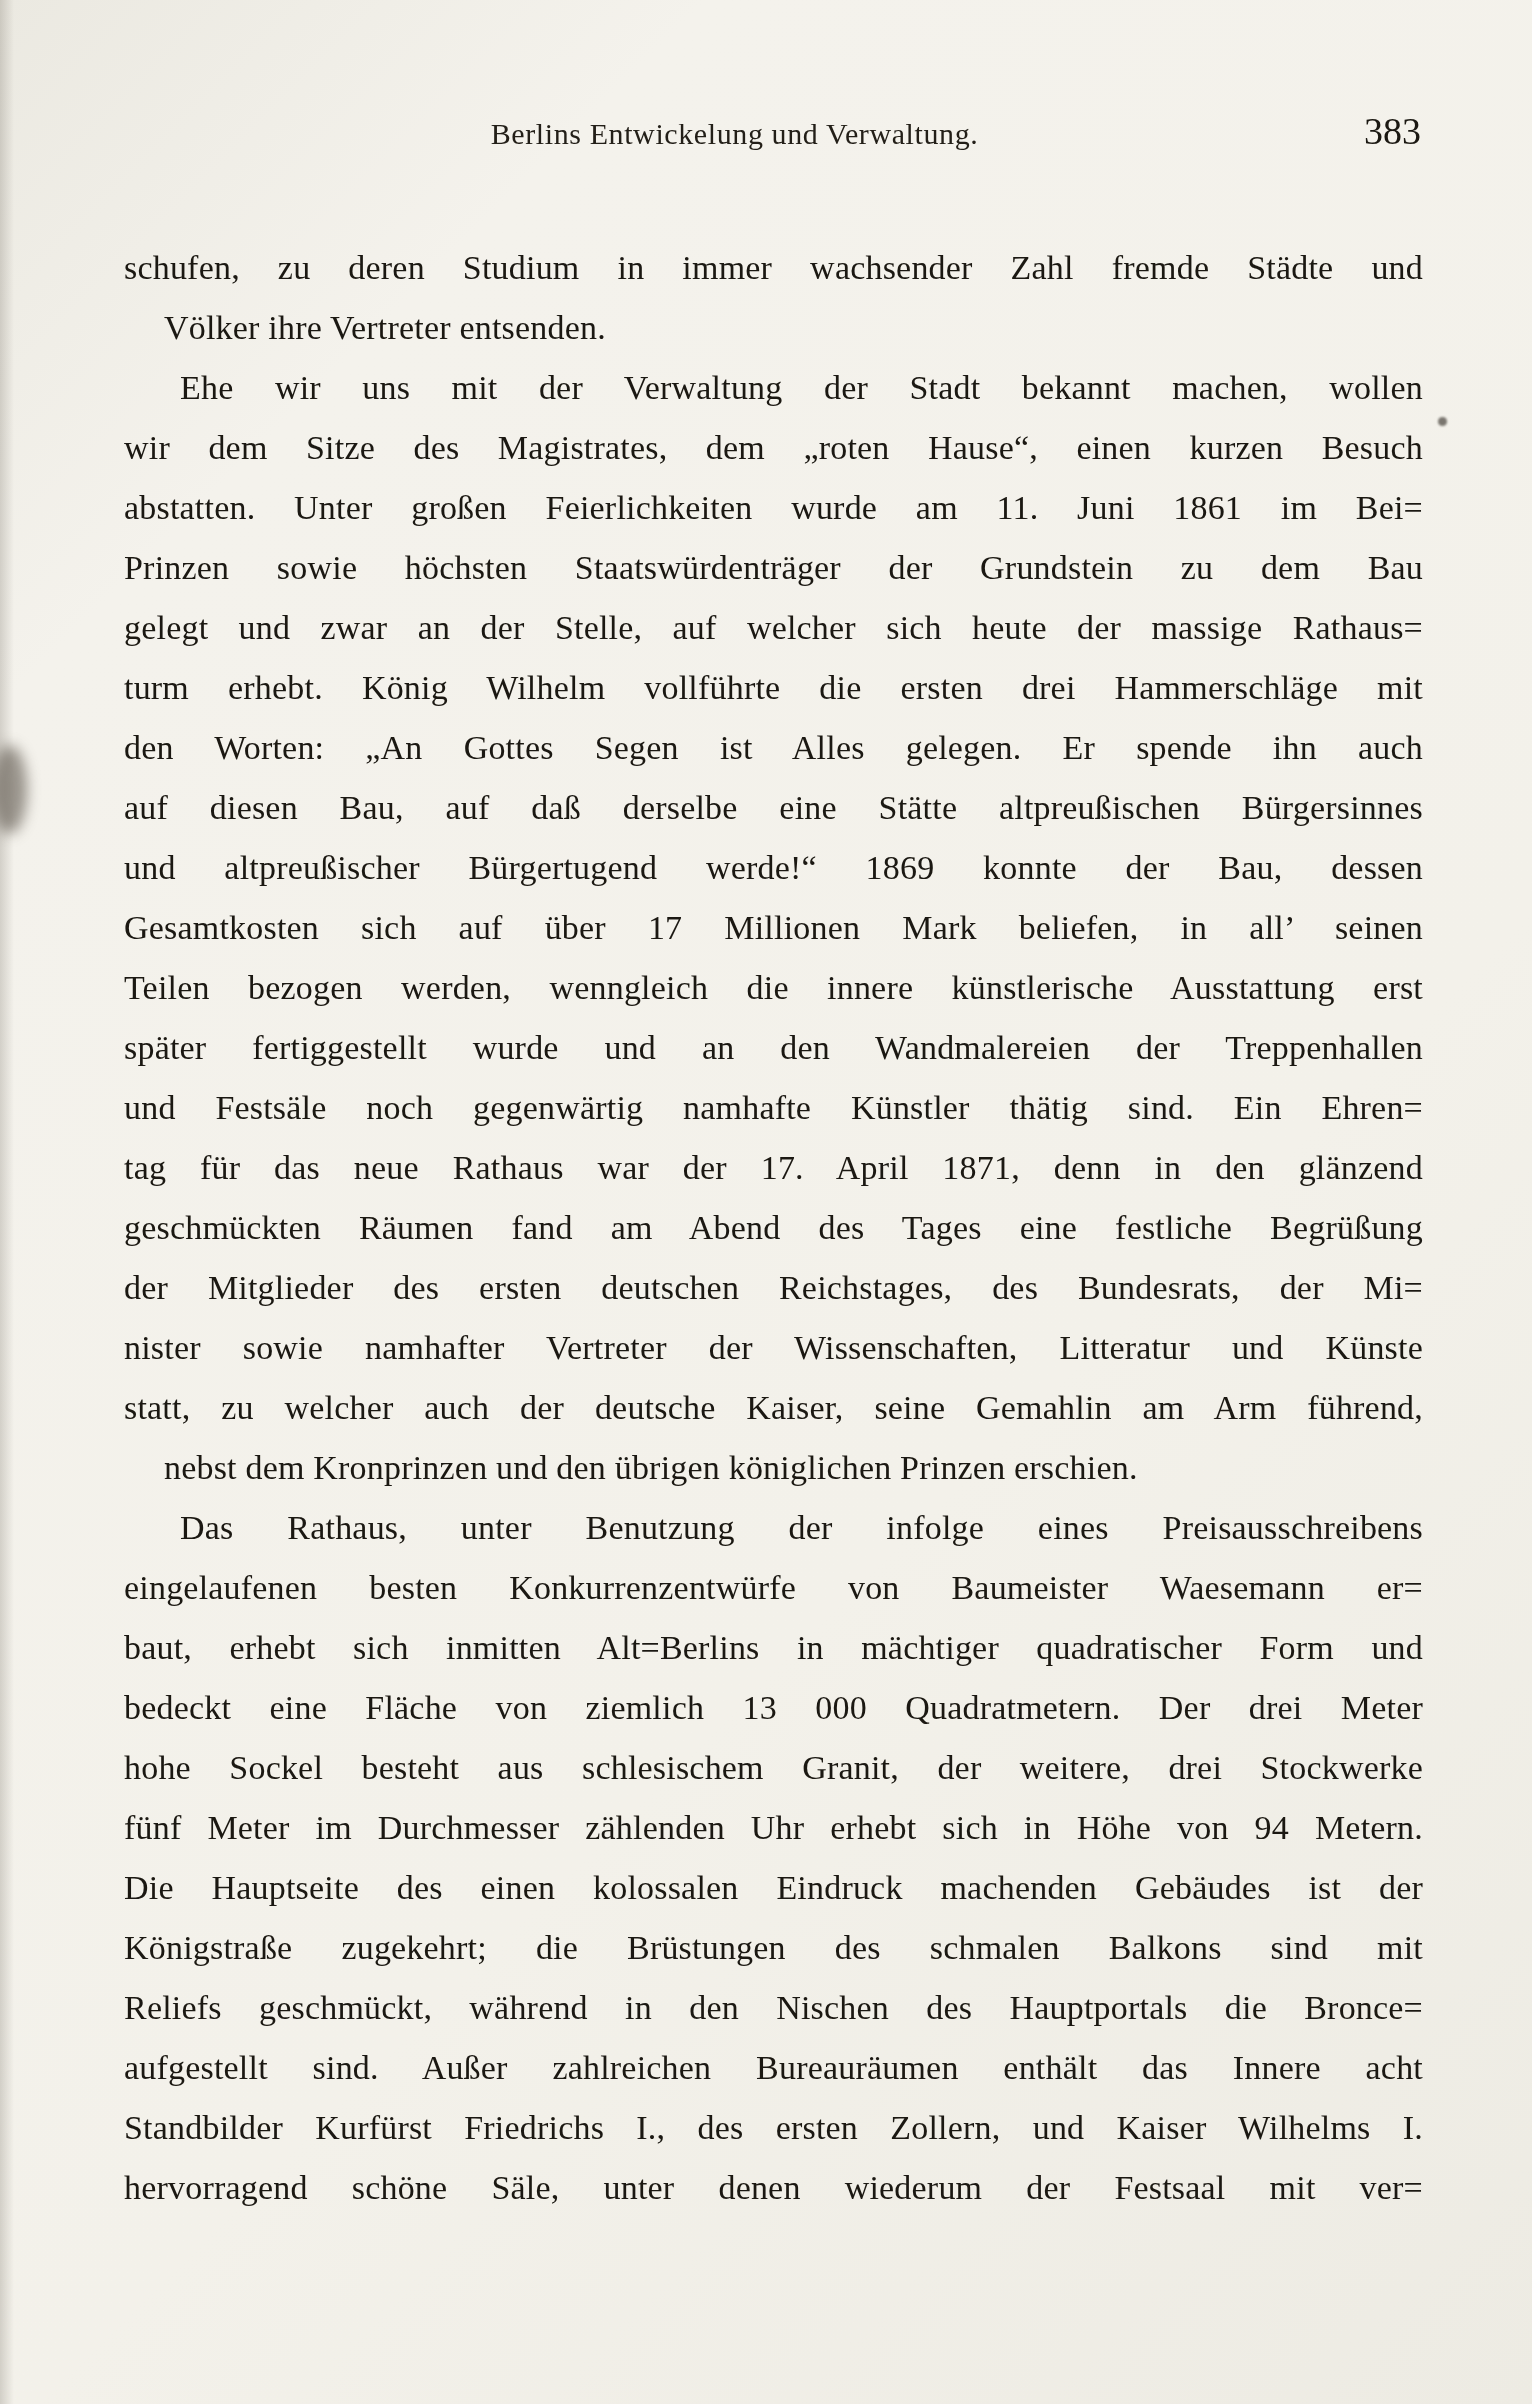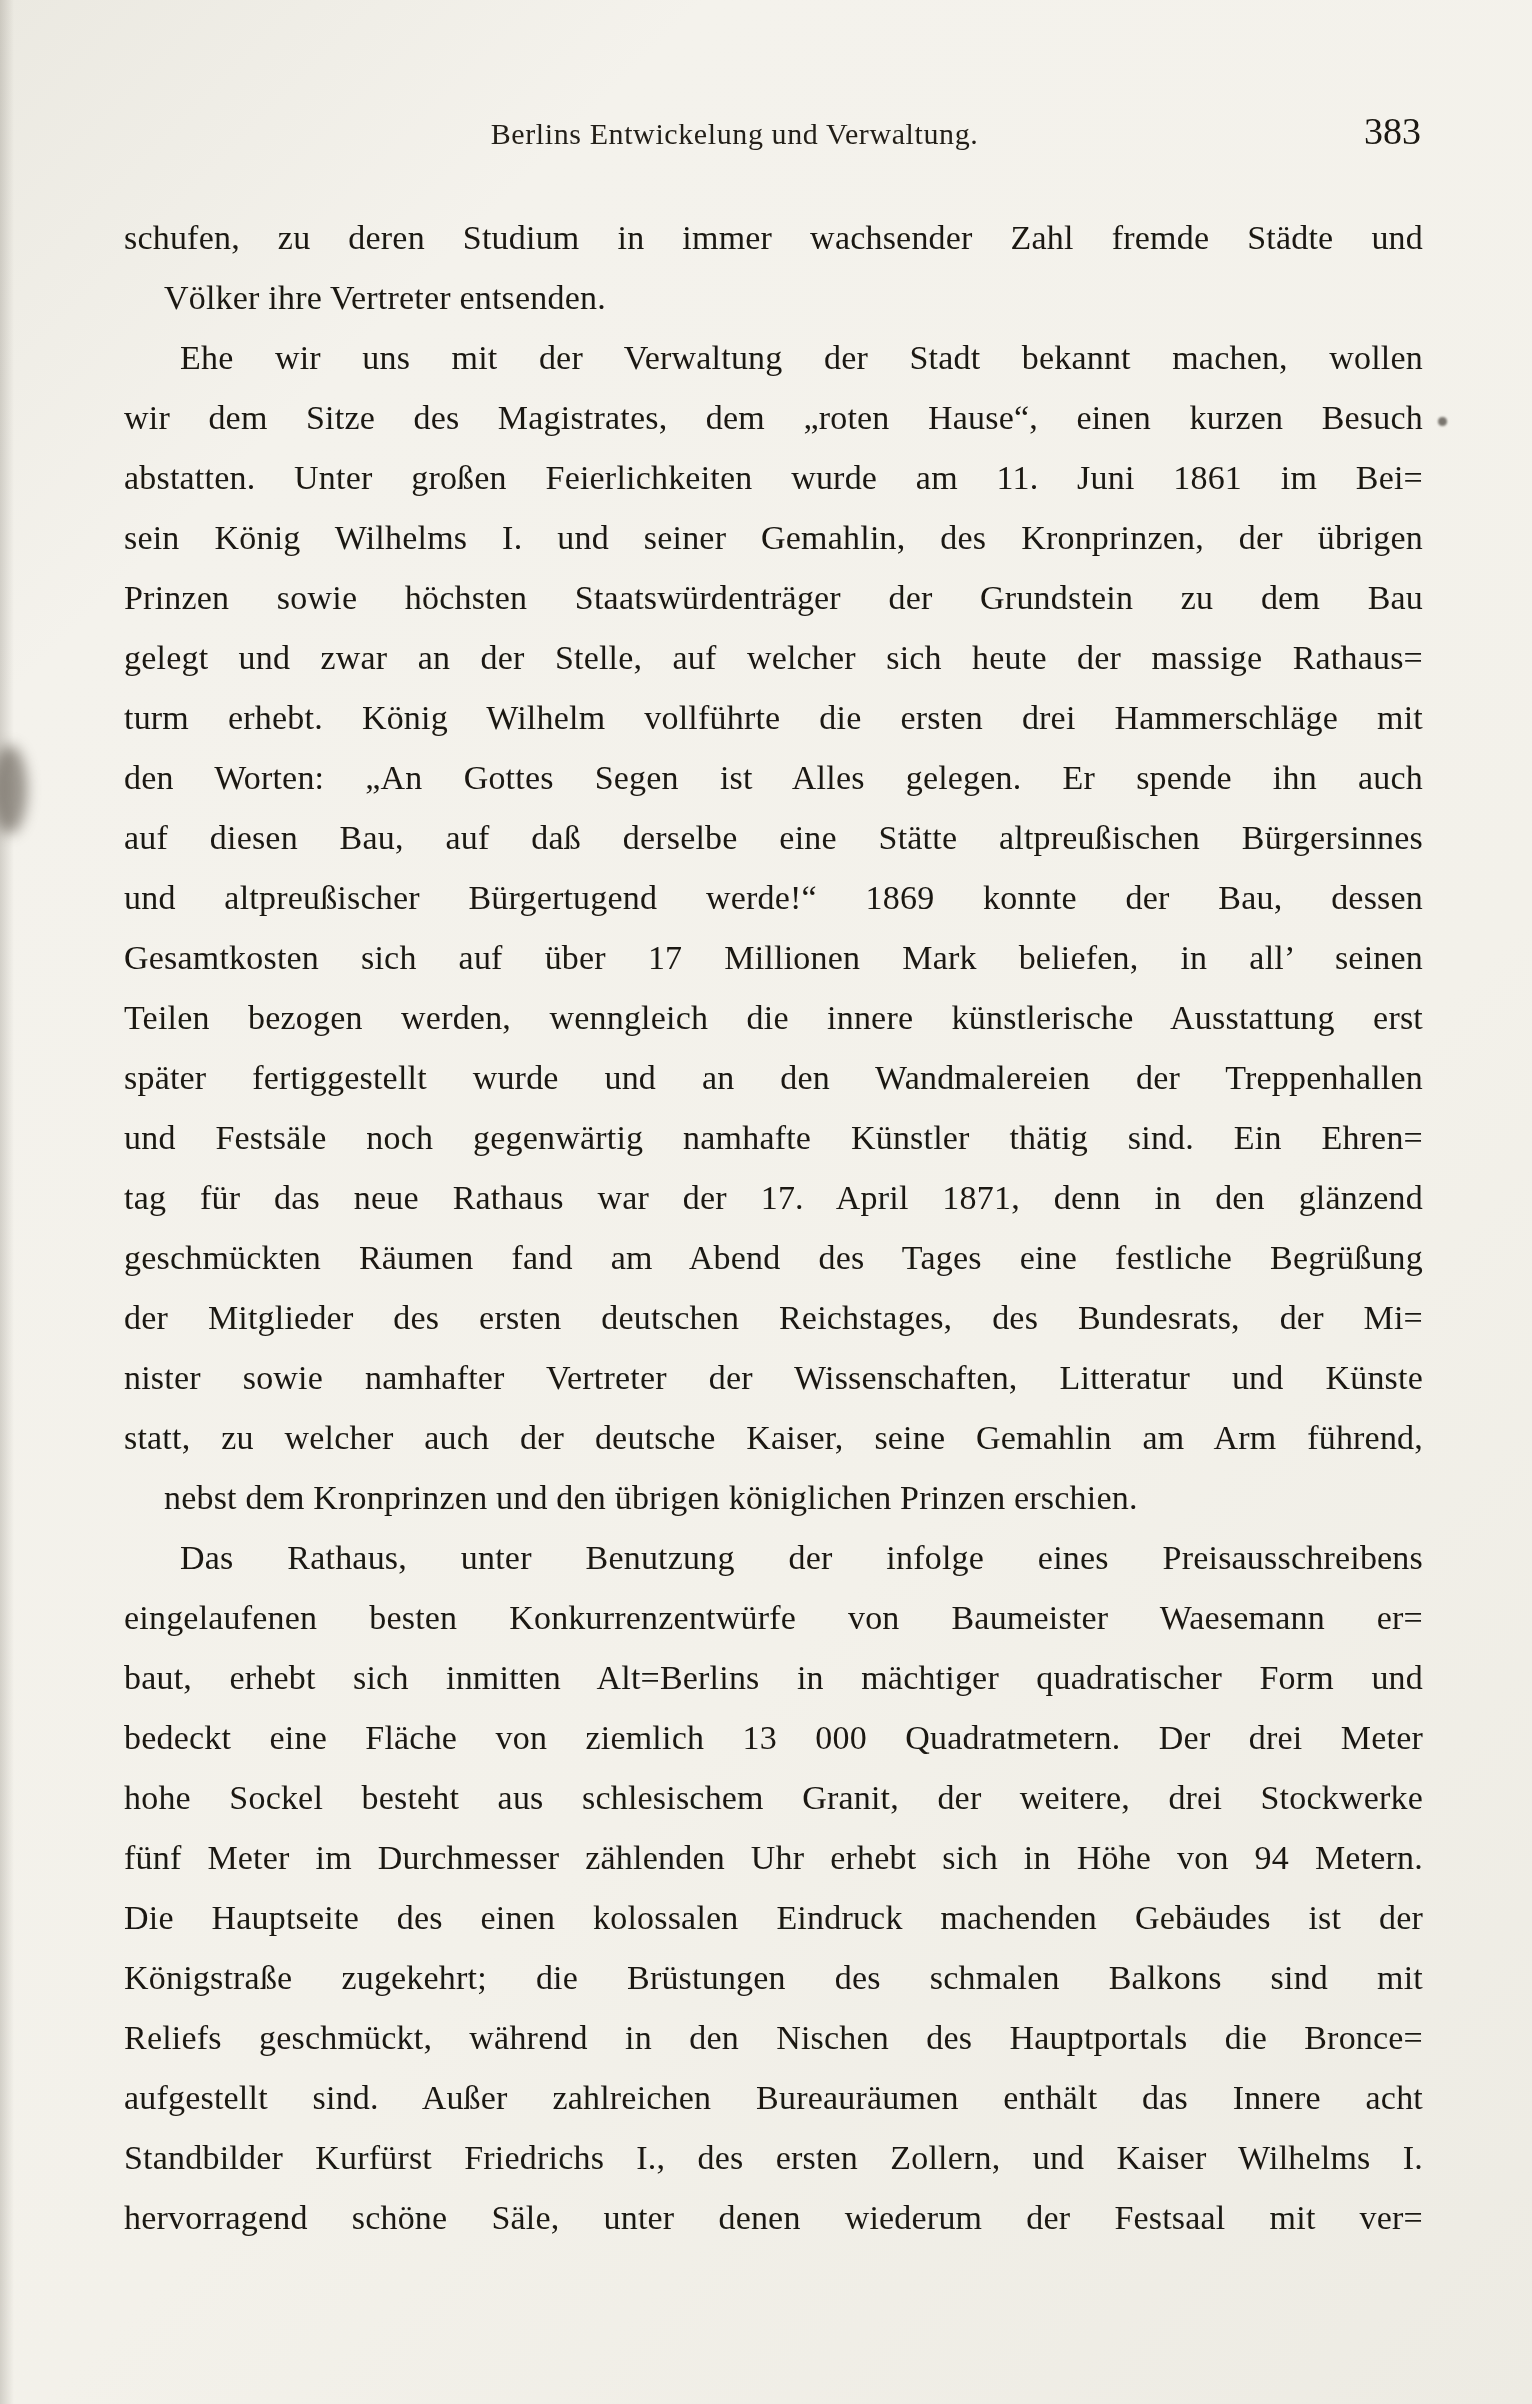--- a/index.html
+++ b/index.html
@@ -13,21 +13,21 @@
     overflow: hidden;
     background: linear-gradient(135deg, #ebe9e1 0%, #f4f2ec 18%, #f3f1ea 62%, #edebe3 100%);
     color: #1b1812;
     font-family: "Liberation Serif", "DejaVu Serif", serif;
     padding: 109px 109px 0 124px;
   }
 
   .page-header {
     position: relative;
     height: 45px;
-    margin-bottom: 54px;
+    margin-bottom: 84px;
   }
   .running-title {
     position: absolute;
     left: 47%;
     top: 7.8px;
     transform: translateX(-50%);
     font-size: 30px;
     letter-spacing: 0.6px;
     white-space: nowrap;
     color: #231f18;
@@ -92,21 +92,20 @@
 
   <div class="page-body">
       <div class="para">
         <div class="line">schufen, zu deren Studium in immer wachsender Zahl fremde Städte und</div>
         <div class="line lastline">Völker ihre Vertreter entsenden.</div>
       </div>
       <div class="para indent">
         <div class="line">Ehe wir uns mit der Verwaltung der Stadt bekannt machen, wollen</div>
         <div class="line">wir dem Sitze des Magistrates, dem „roten Hause“, einen kurzen Besuch</div>
         <div class="line">abstatten. Unter großen Feierlichkeiten wurde am 11. Juni 1861 im Bei=</div>
-        <div class="line">sein König Wilhelms I. und seiner Gemahlin, des Kronprinzen, der übrigen</div>
         <div class="line">Prinzen sowie höchsten Staatswürdenträger der Grundstein zu dem Bau</div>
         <div class="line">gelegt und zwar an der Stelle, auf welcher sich heute der massige Rathaus=</div>
         <div class="line">turm erhebt. König Wilhelm vollführte die ersten drei Hammerschläge mit</div>
         <div class="line">den Worten: „An Gottes Segen ist Alles gelegen. Er spende ihn auch</div>
         <div class="line">auf diesen Bau, auf daß derselbe eine Stätte altpreußischen Bürgersinnes</div>
         <div class="line">und altpreußischer Bürgertugend werde!“ 1869 konnte der Bau, dessen</div>
         <div class="line">Gesamtkosten sich auf über 17 Millionen Mark beliefen, in all’ seinen</div>
         <div class="line">Teilen bezogen werden, wenngleich die innere künstlerische Ausstattung erst</div>
         <div class="line">später fertiggestellt wurde und an den Wandmalereien der Treppenhallen</div>
         <div class="line">und Festsäle noch gegenwärtig namhafte Künstler thätig sind. Ein Ehren=</div>

